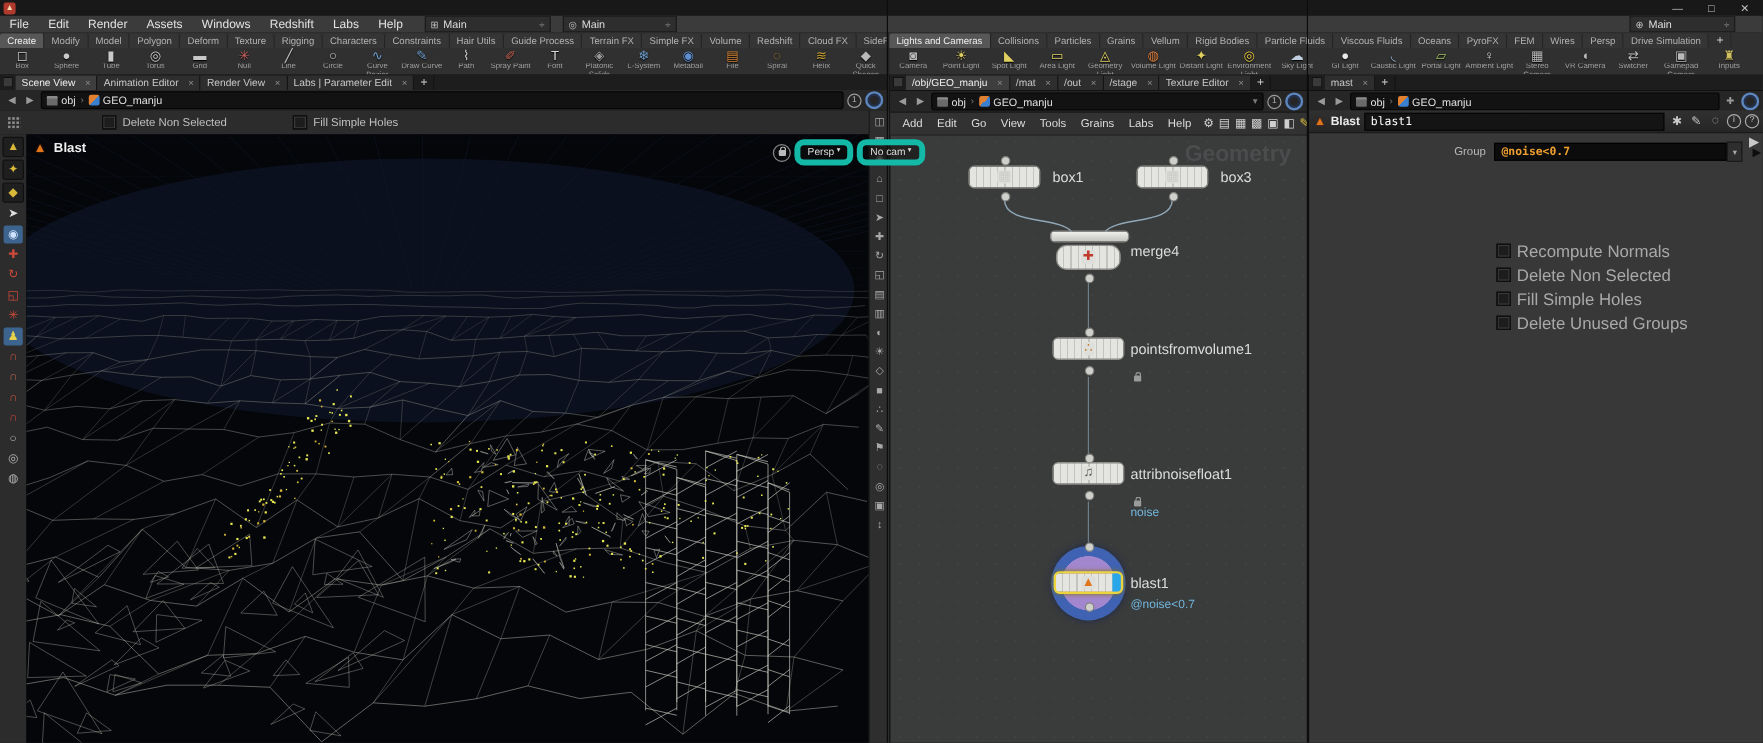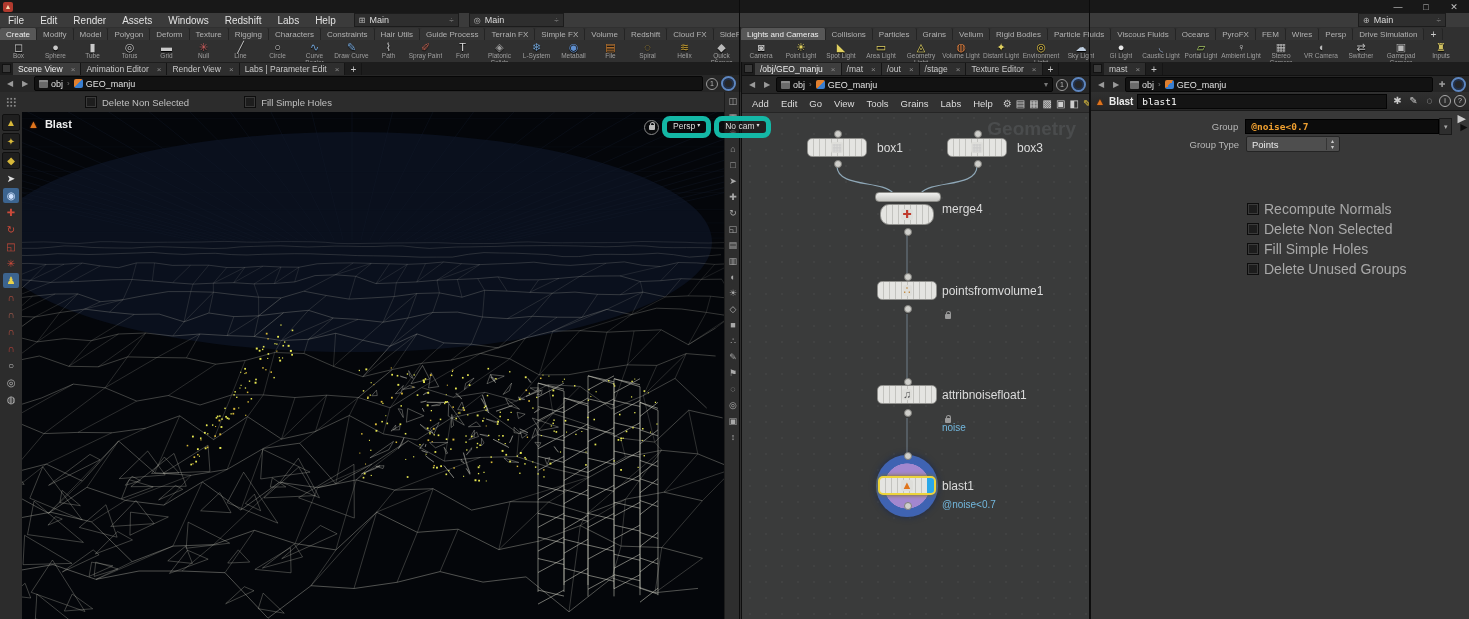--- a/index.html
+++ b/index.html
@@ -975,27 +975,20 @@
         <span class="hic" style="border: 1px solid rgb(170, 170, 170); border-radius: 50%; width: 10px; height: 10px; line-height: 10px; font-size: 7px;">?</span>
       </span>
   </div>
   <span class="collapse">▶</span>
   <div class="prow" style="left:0;top:56px;width:379px">
     <span class="plabel">Group</span>
     <span id="gfield">@noise&lt;0.7</span>
     <span class="ddbtn">▾</span>
     <span class="selarrow">►</span>
   </div>
-  <div class="prow" style="left:0;top:74px;width:379px">
-    <span class="plabel">Group Type</span>
-    <span id="gtdrop">
-      <span>Points</span>
-      <span class="ud">▴<br>▾</span>
-    </span>
-  </div>
   <div id="pchecks">
       <span class="cbrow">
         <span class="cb"></span>
         <span>Recompute Normals</span>
       </span>
       <span class="cbrow">
         <span class="cb"></span>
         <span>Delete Non Selected</span>
       </span>
       <span class="cbrow">

